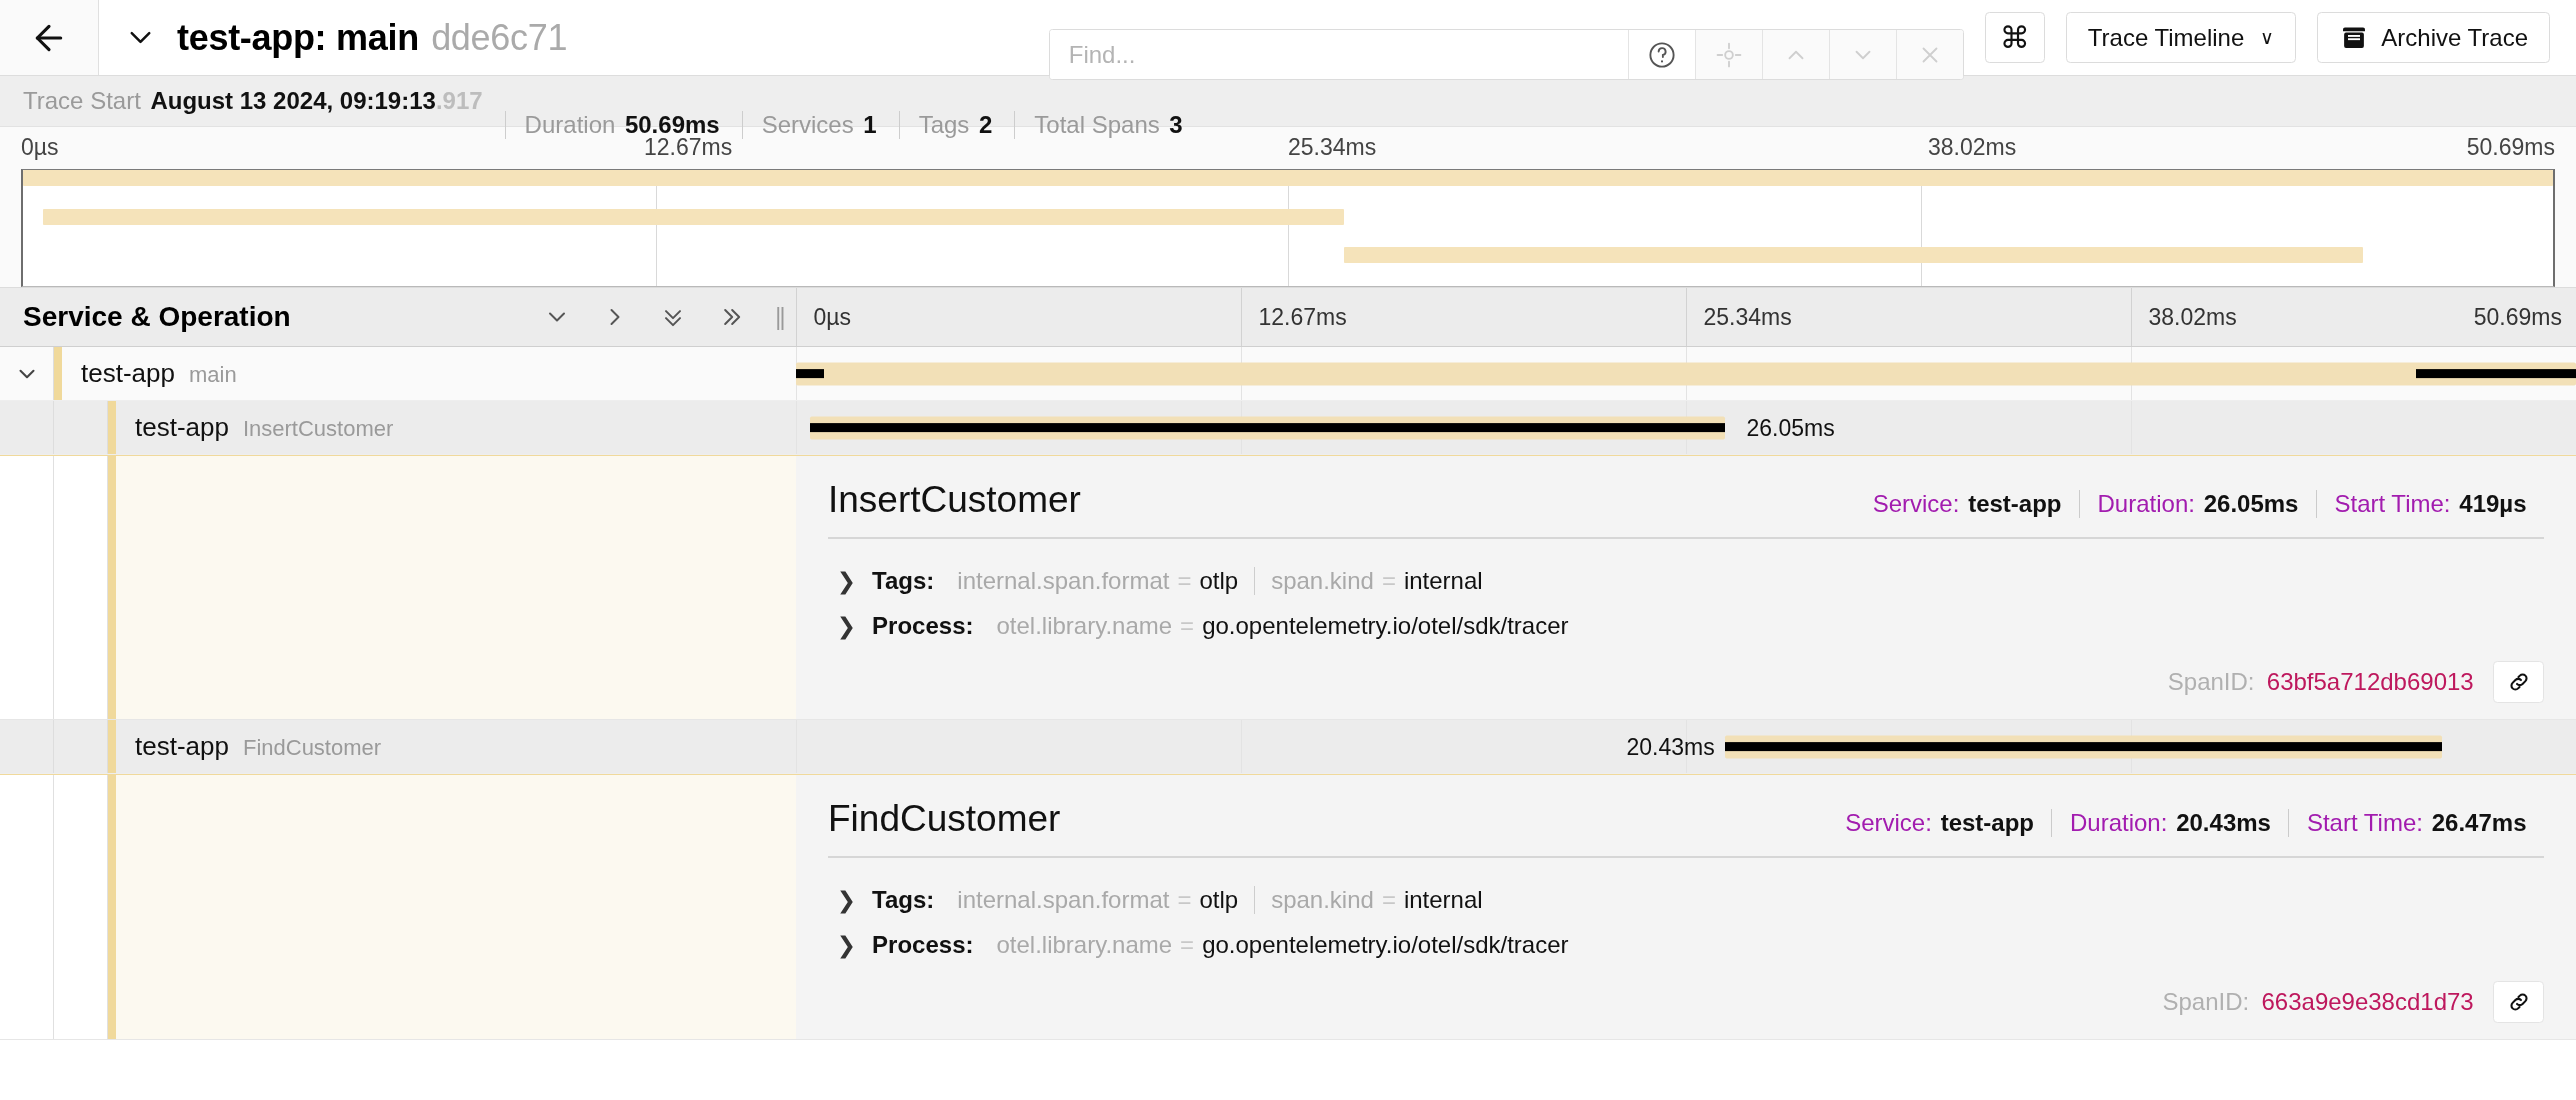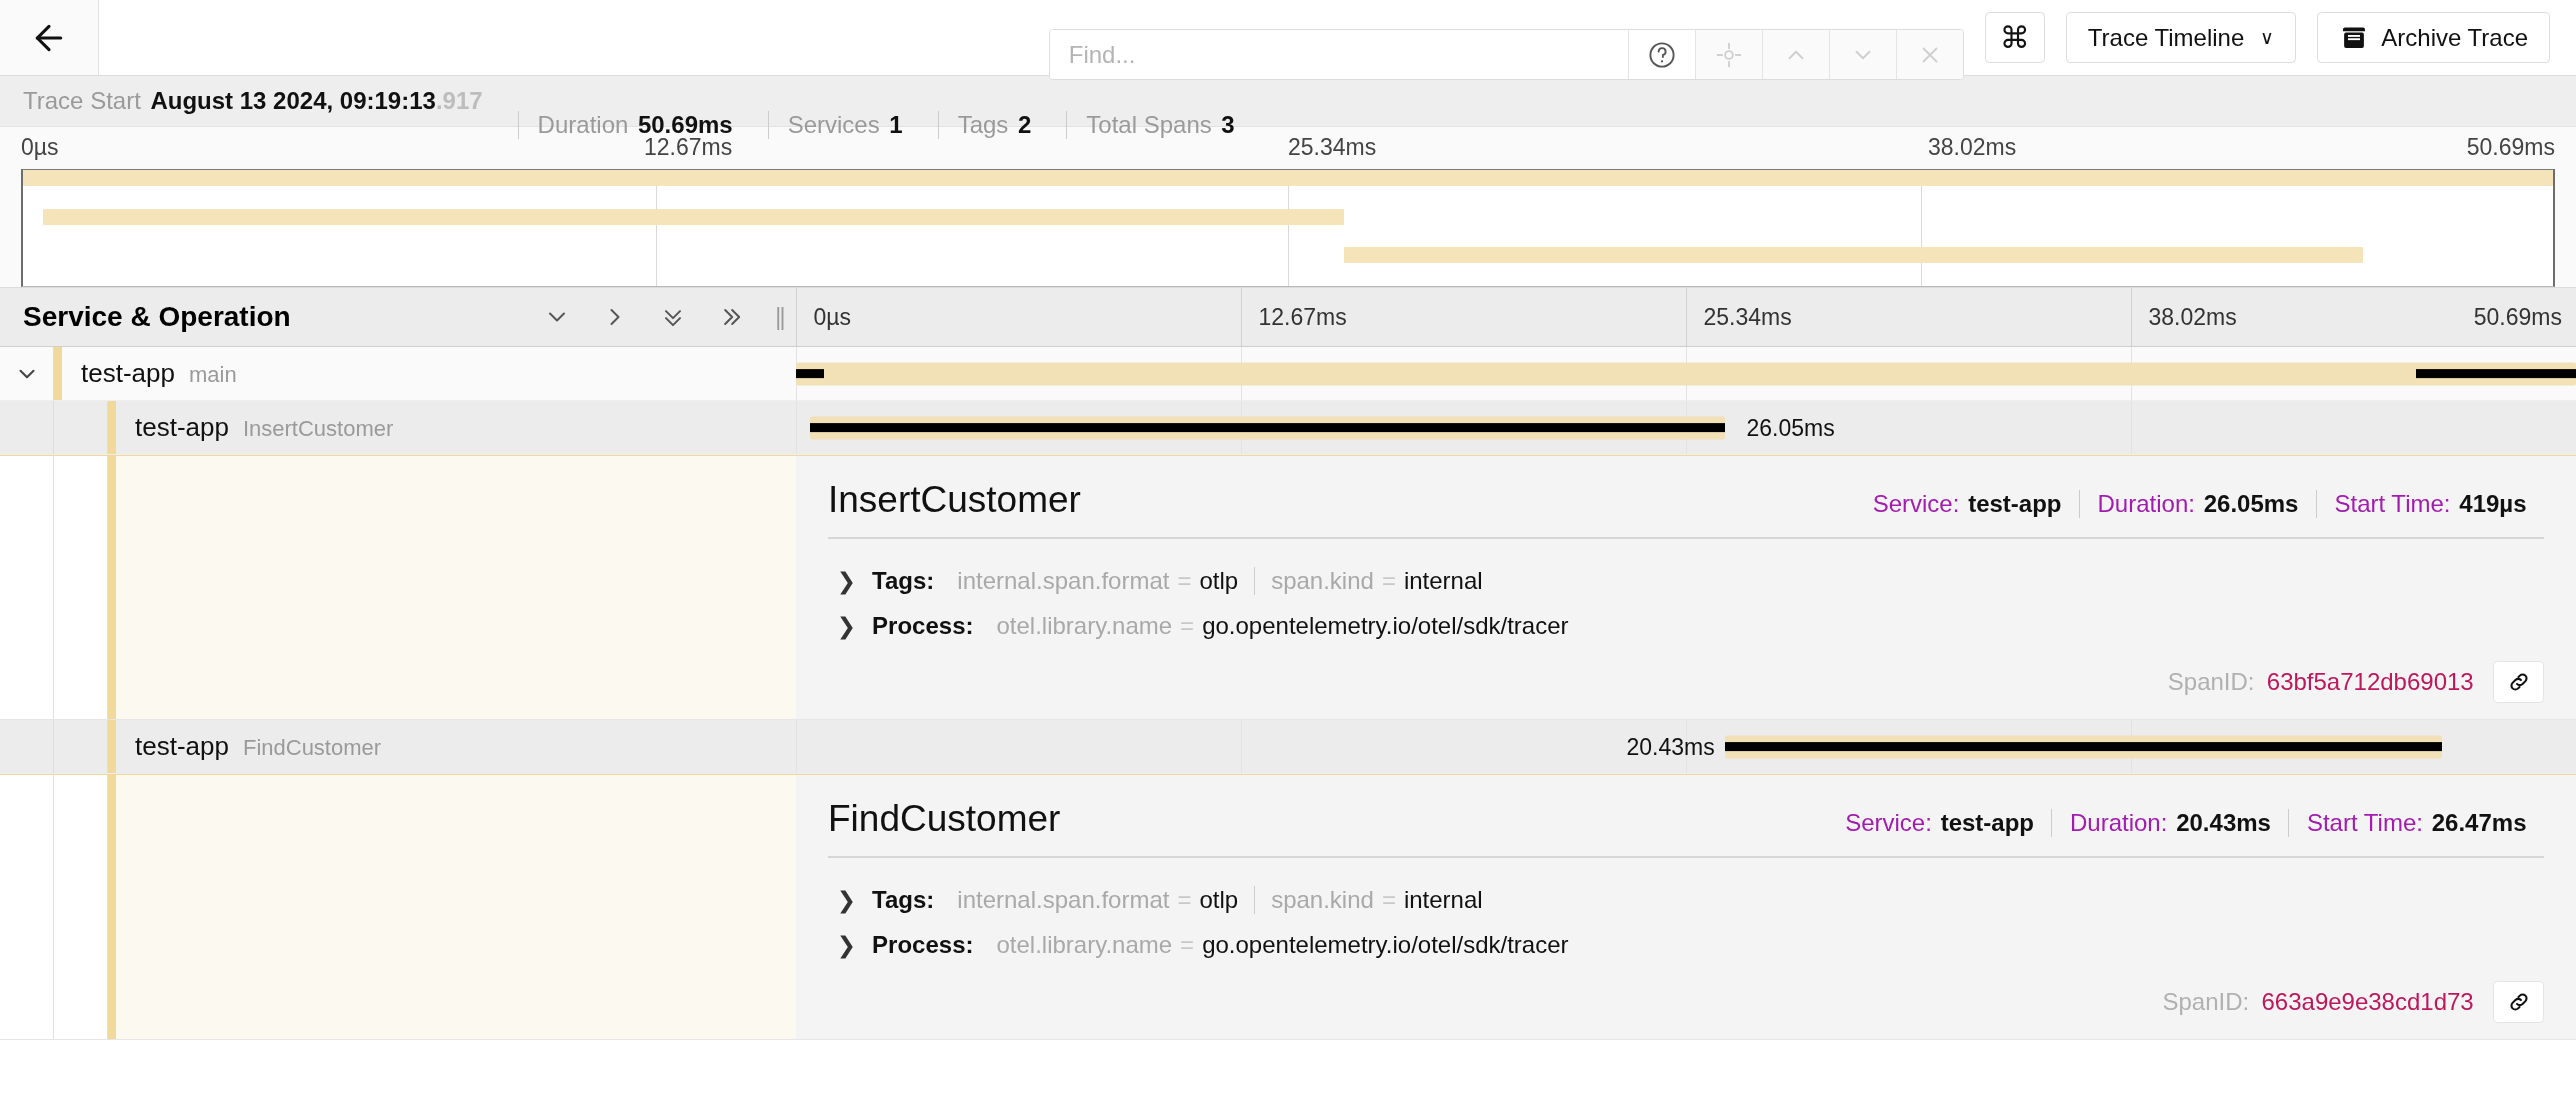--- a/index.html
+++ b/index.html
@@ -103,21 +103,21 @@
   .archive-btn { margin-right: 26px; }
 
   
   .summary-bar {
     height: 51px;
     background: #eeeeee;
     border-bottom: 0.9px solid #e2e2e2;
     display: flex;
     align-items: center;
     padding-left: 23px;
-    gap: 16px;
+    gap: 3px;
     font-size: 24px;
   }
   .sum-item { display: flex; align-items: baseline; gap: 9.6px; padding-right: 19px; }
   .sum-item + .sum-item { border-left: 0.9px solid #cdcdcd; padding-left: 19px; margin-top: 47px; }
   .sum-label { color: #9a9a9a; font-weight: 400; }
   .sum-val { color: #111; font-weight: 700; }
   .sum-val .frac { color: #bdbdbd; font-weight: 700; }
 
   
   .minimap-wrap { background: #fafafa; }
@@ -354,20 +354,28 @@
 
 <div class="top-header">
 
   <div class="back-cell">
     <svg class="back-arrow" viewBox="0 0 24 24" fill="none" stroke="#111" stroke-width="1.9" stroke-linecap="round" stroke-linejoin="round">
       <path d="M19 12H5"></path>
         <path d="M12 19l-7-7 7-7"></path>
     </svg>
   </div>
 
+  <div class="title-block">
+    <svg class="chevron-title" viewBox="0 0 24 24" fill="none" stroke="#111" stroke-width="1.7" stroke-linecap="round" stroke-linejoin="round">
+      <path d="M6 9l6 6 6-6"></path>
+    </svg>
+    <div class="trace-title">
+      <span>test-app: main</span><span class="trace-id">dde6c71</span>
+    </div>
+  </div>
 
   <div class="header-spacer"></div>
 
   <div class="find-group">
     <input class="find-input" type="text" placeholder="Find..." style="">
     <div class="find-btn help">
       <svg width="30" height="30" viewBox="0 0 24 24" fill="none" stroke="#555" stroke-width="1.5">
         <circle cx="12" cy="12" r="9.3"></circle>
         <path d="M9.3 9.2a2.8 2.8 0 1 1 3.4 2.8v1.6" stroke-linecap="round"></path>
         <circle cx="12" cy="17.1" r="0.85" fill="#555" stroke="none"></circle>

